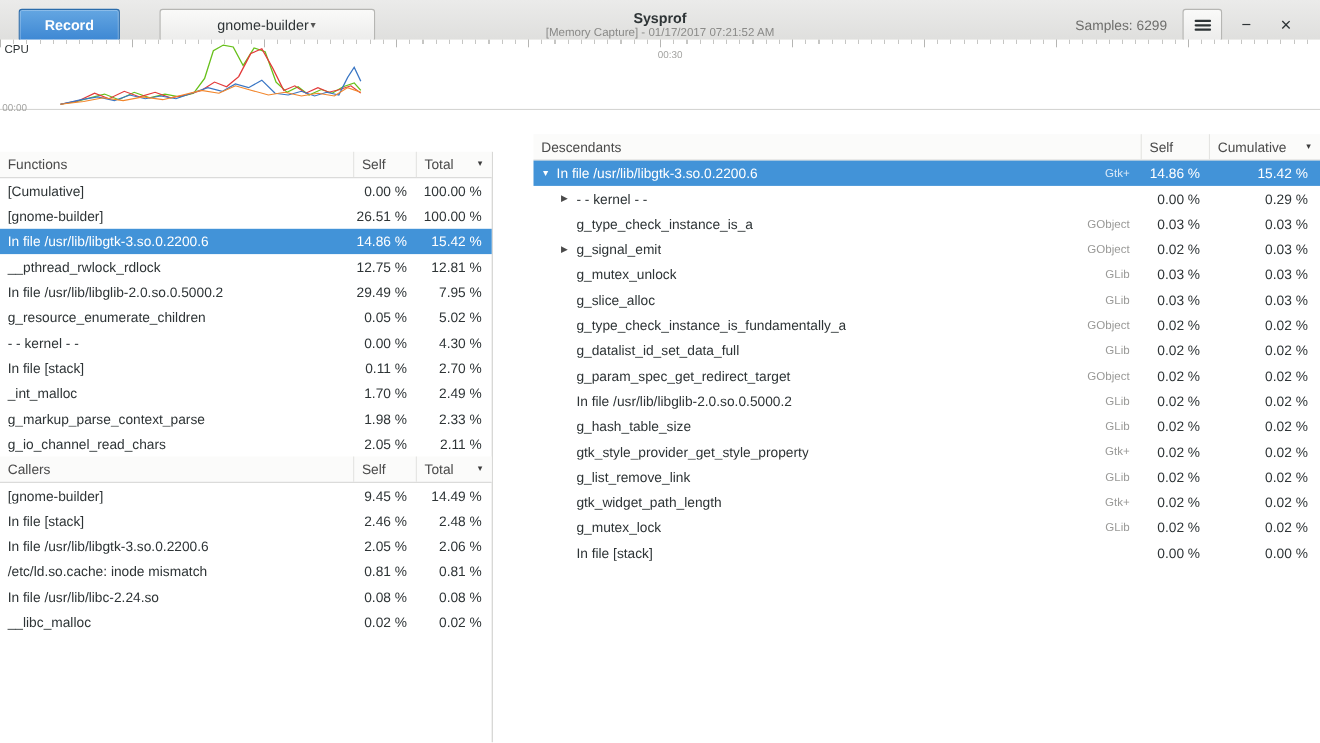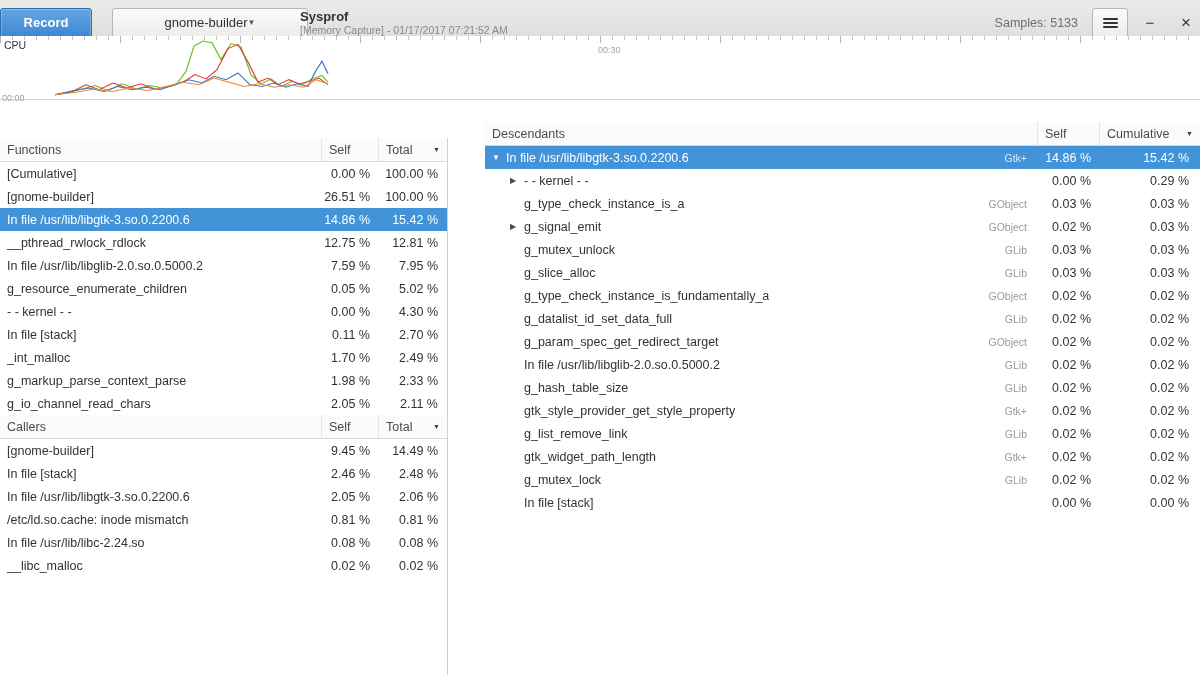--- a/index.html
+++ b/index.html
@@ -2,31 +2,31 @@
 <html><head>
 <meta charset="utf-8">
 <style>
   * { box-sizing: border-box; margin: 0; padding: 0; }
   html,body { width:1200px; height:675px; overflow:hidden; }
   body { font-family:"Liberation Sans",sans-serif; background:#fff; color:#2e3436; position:relative; }
 
   
   .headerbar { position:absolute; top:0; left:0; right:0; height:46px;
     background:linear-gradient(#ebebea,#dcdcda); border-bottom:1px solid #bfbfbc;
-    display:flex; align-items:center; padding:0 0; }
+    display:flex; align-items:center; padding:0 17px;gap:16px; }
   .btn { height:30px; border-radius:3px; border:1px solid #b6b6b3;
     background:linear-gradient(#fafaf9,#ececeb); font-size:13px; color:#2e3436;
     display:flex; align-items:center; justify-content:center; cursor:default; }
   .record-btn { width:92px; background:linear-gradient(#64a6e2,#3d87d3);
     border-color:#2b6cab; color:#fff; font-weight:700; margin-right:10px;
     box-shadow:inset 0 0 0 1px rgba(255,255,255,.25); }
   .combo { width:196px; padding:0 10px; justify-content:center;margin-left:10px; }
   .combo-arrow { font-size:8px; color:#555; }
   .title-box { position:absolute; left:300px; right:300px; top:0; height:46px;
-    display:flex; flex-direction:column; align-items:flex-start; justify-content:center; }
+    display:flex; flex-direction:column; align-items:center; justify-content:center; }
   .title { font-size:13px; font-weight:700; color:#2e3436; line-height:15px; }
   .subtitle { font-size:10.5px; color:#8a8a88; line-height:13px; }
   .right-cluster { margin-left:auto; display:flex; align-items:center; gap:8px; }
   .samples { font-size:12.5px; color:#6e6e6c; margin-right:6px; white-space:nowrap; }
   .menu-btn { width:36px; }
   .hamburger span { display:block; width:15px; height:2px; background:#2e3436; margin:2px 0; border-radius:1px; }
   .winctl { width:28px; height:28px; display:flex; align-items:center; justify-content:center;
     font-size:15px; color:#2e3436; background:transparent; border:none; }
   .winctl.close { font-size:17px; }
 
@@ -88,21 +88,21 @@
     <span>gnome-builder</span>
     <span class="combo-arrow">▼</span>
   </div>
 
   <div class="title-box">
     <div class="title">Sysprof</div>
     <div class="subtitle">[Memory Capture] - 01/17/2017 07:21:52 AM</div>
   </div>
 
   <div class="right-cluster">
-    <span class="samples">Samples: 5133</span>
+    <span class="samples">Samples: 6299</span>
     <div class="btn menu-btn">
       <div class="hamburger">
           <span></span>
           <span></span>
           <span></span>
         </div>
     </div>
     <button class="winctl">−</button>
     <button class="winctl close">×</button>
   </div>
@@ -147,21 +147,21 @@
         <div class="c-self">14.86 %</div>
         <div class="c-total">15.42 %</div>
       </div>
       <div class="trow">
         <div class="c-name">__pthread_rwlock_rdlock</div>
         <div class="c-self">12.75 %</div>
         <div class="c-total">12.81 %</div>
       </div>
       <div class="trow">
         <div class="c-name">In file /usr/lib/libglib-2.0.so.0.5000.2</div>
-        <div class="c-self">7.59 %</div>
+        <div class="c-self">29.49 %</div>
         <div class="c-total">7.95 %</div>
       </div>
       <div class="trow">
         <div class="c-name">g_resource_enumerate_children</div>
         <div class="c-self">0.05 %</div>
         <div class="c-total">5.02 %</div>
       </div>
       <div class="trow">
         <div class="c-name">- - kernel - -</div>
         <div class="c-self">0.00 %</div>

